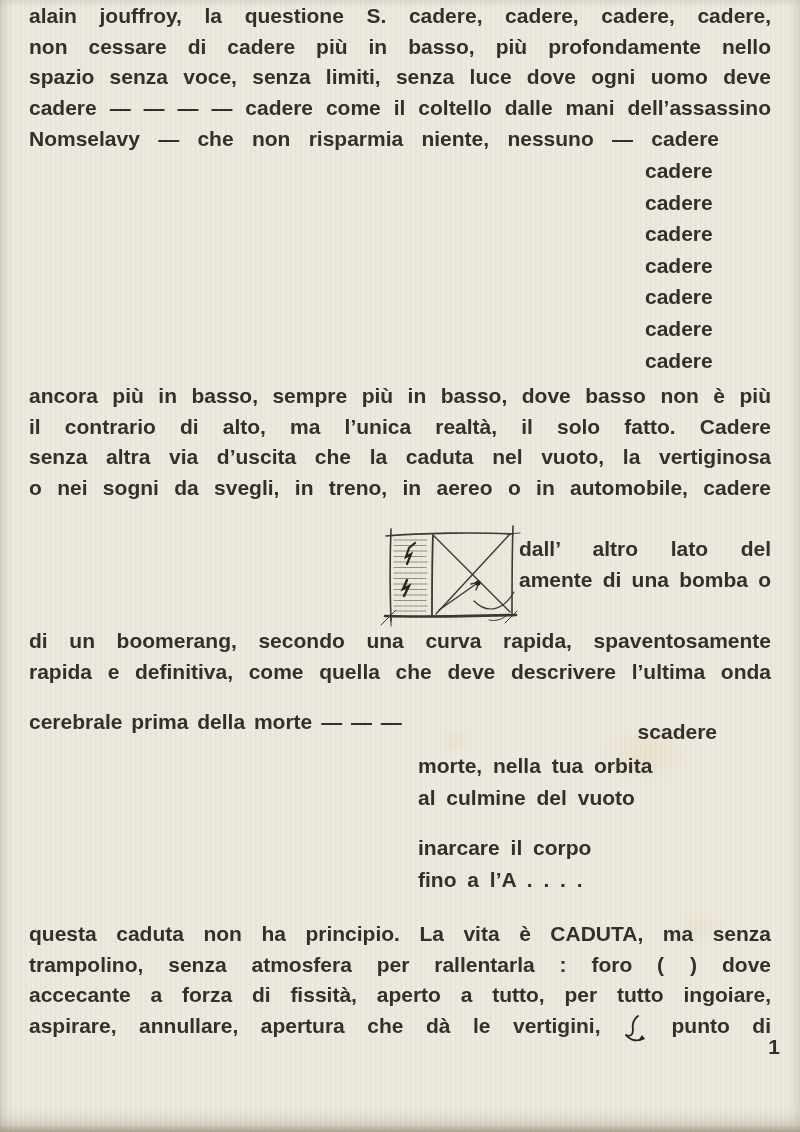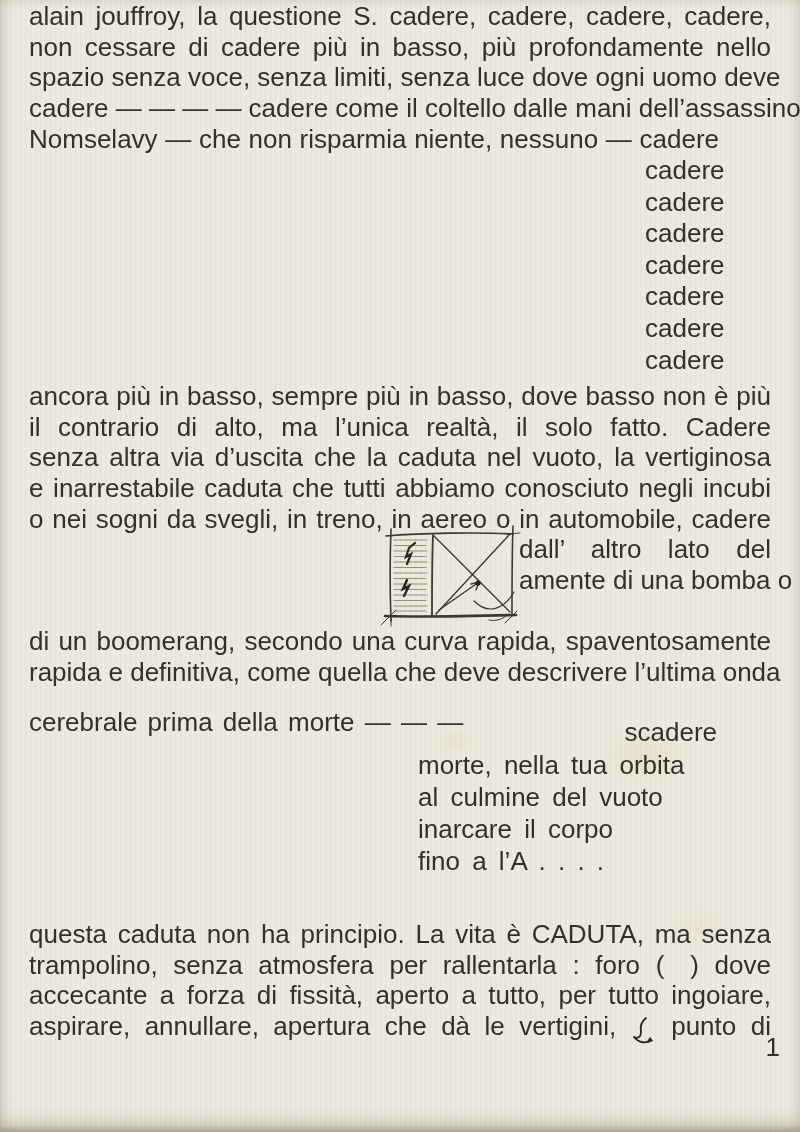--- a/index.html
+++ b/index.html
@@ -18,27 +18,27 @@
         rgba(222,217,204,0.35) 0px, rgba(240,237,229,0) 2px,
         rgba(246,243,236,0.30) 3px, rgba(240,237,229,0) 5px);
     box-shadow:
       inset 0 -16px 18px -8px rgba(118,109,88,0.38),
       inset 0 7px 10px -6px rgba(118,109,88,0.15),
       inset 9px 0 14px -9px rgba(118,109,88,0.28),
       inset -9px 0 14px -9px rgba(118,109,88,0.20);
     font-family:"Liberation Sans","DejaVu Sans",sans-serif;
     color:#32302a;
   }
-  .blk{position:absolute;font-size:26px;line-height:30.7px;}
+  .blk{position:absolute;font-size:21px;line-height:30.7px;font-weight:bold;}
   .ln{display:block;text-align:right;}
   .j{text-align:justify;text-align-last:justify;white-space:nowrap;}
   .left{text-align:left;}
   .right{text-align:right;}
   .poem-line{word-spacing:5px;}
-  .gap-poem{margin-top:1px;}
+  .gap-poem{margin-top:19px;}
   .paren-gap{display:inline-block;width:26px;}
   .inline-fig{display:inline-block;}
   .fig-scribble{vertical-align:-9px;}
   .fig-hook{vertical-align:-11px;}
   .sketch{position:absolute;left:377px;top:524px;}
   .bottom-edge{position:absolute;left:0;right:0;bottom:0;height:7px;
     background:linear-gradient(to bottom, rgba(150,140,116,0), rgba(146,136,112,0.45));}
 </style>
 </head>
 <body>
@@ -60,21 +60,20 @@
     <div class="ln left">cadere</div>
     <div class="ln left">cadere</div>
     <div class="ln left">cadere</div>
     <div class="ln left">cadere</div>
   </div>
 
   <div class="blk" style="left:29px;top:381px;width:742px;">
     <div class="ln j">ancora più in basso, sempre più in basso, dove basso non è più</div>
     <div class="ln j">il contrario di alto, ma l’unica realtà, il solo fatto. Cadere</div>
     <div class="ln j">senza altra via d’uscita che la caduta nel vuoto, la vertiginosa</div>
-    <div class="ln j">e inarrestabile caduta che tutti abbiamo conosciuto negli incubi</div>
     <div class="ln j">o nei sogni da svegli, in treno, in aereo o in automobile, cadere</div>
   </div>
 
 
   <svg class="sketch" width="144" height="104" viewBox="0 0 144 104">
     <g stroke="#3a3830" fill="none" stroke-linecap="round">
       <path d="M9,12 C45,9 100,8 136,10" stroke-width="1.6"></path>
       <path d="M14,5 C13,30 13,70 14,97" stroke-width="1.6"></path>
       <path d="M136,2 C135,30 135,65 135,92" stroke-width="1.6"></path>
       <path d="M8,92 C40,93 100,92 139,91" stroke-width="2.6"></path>

